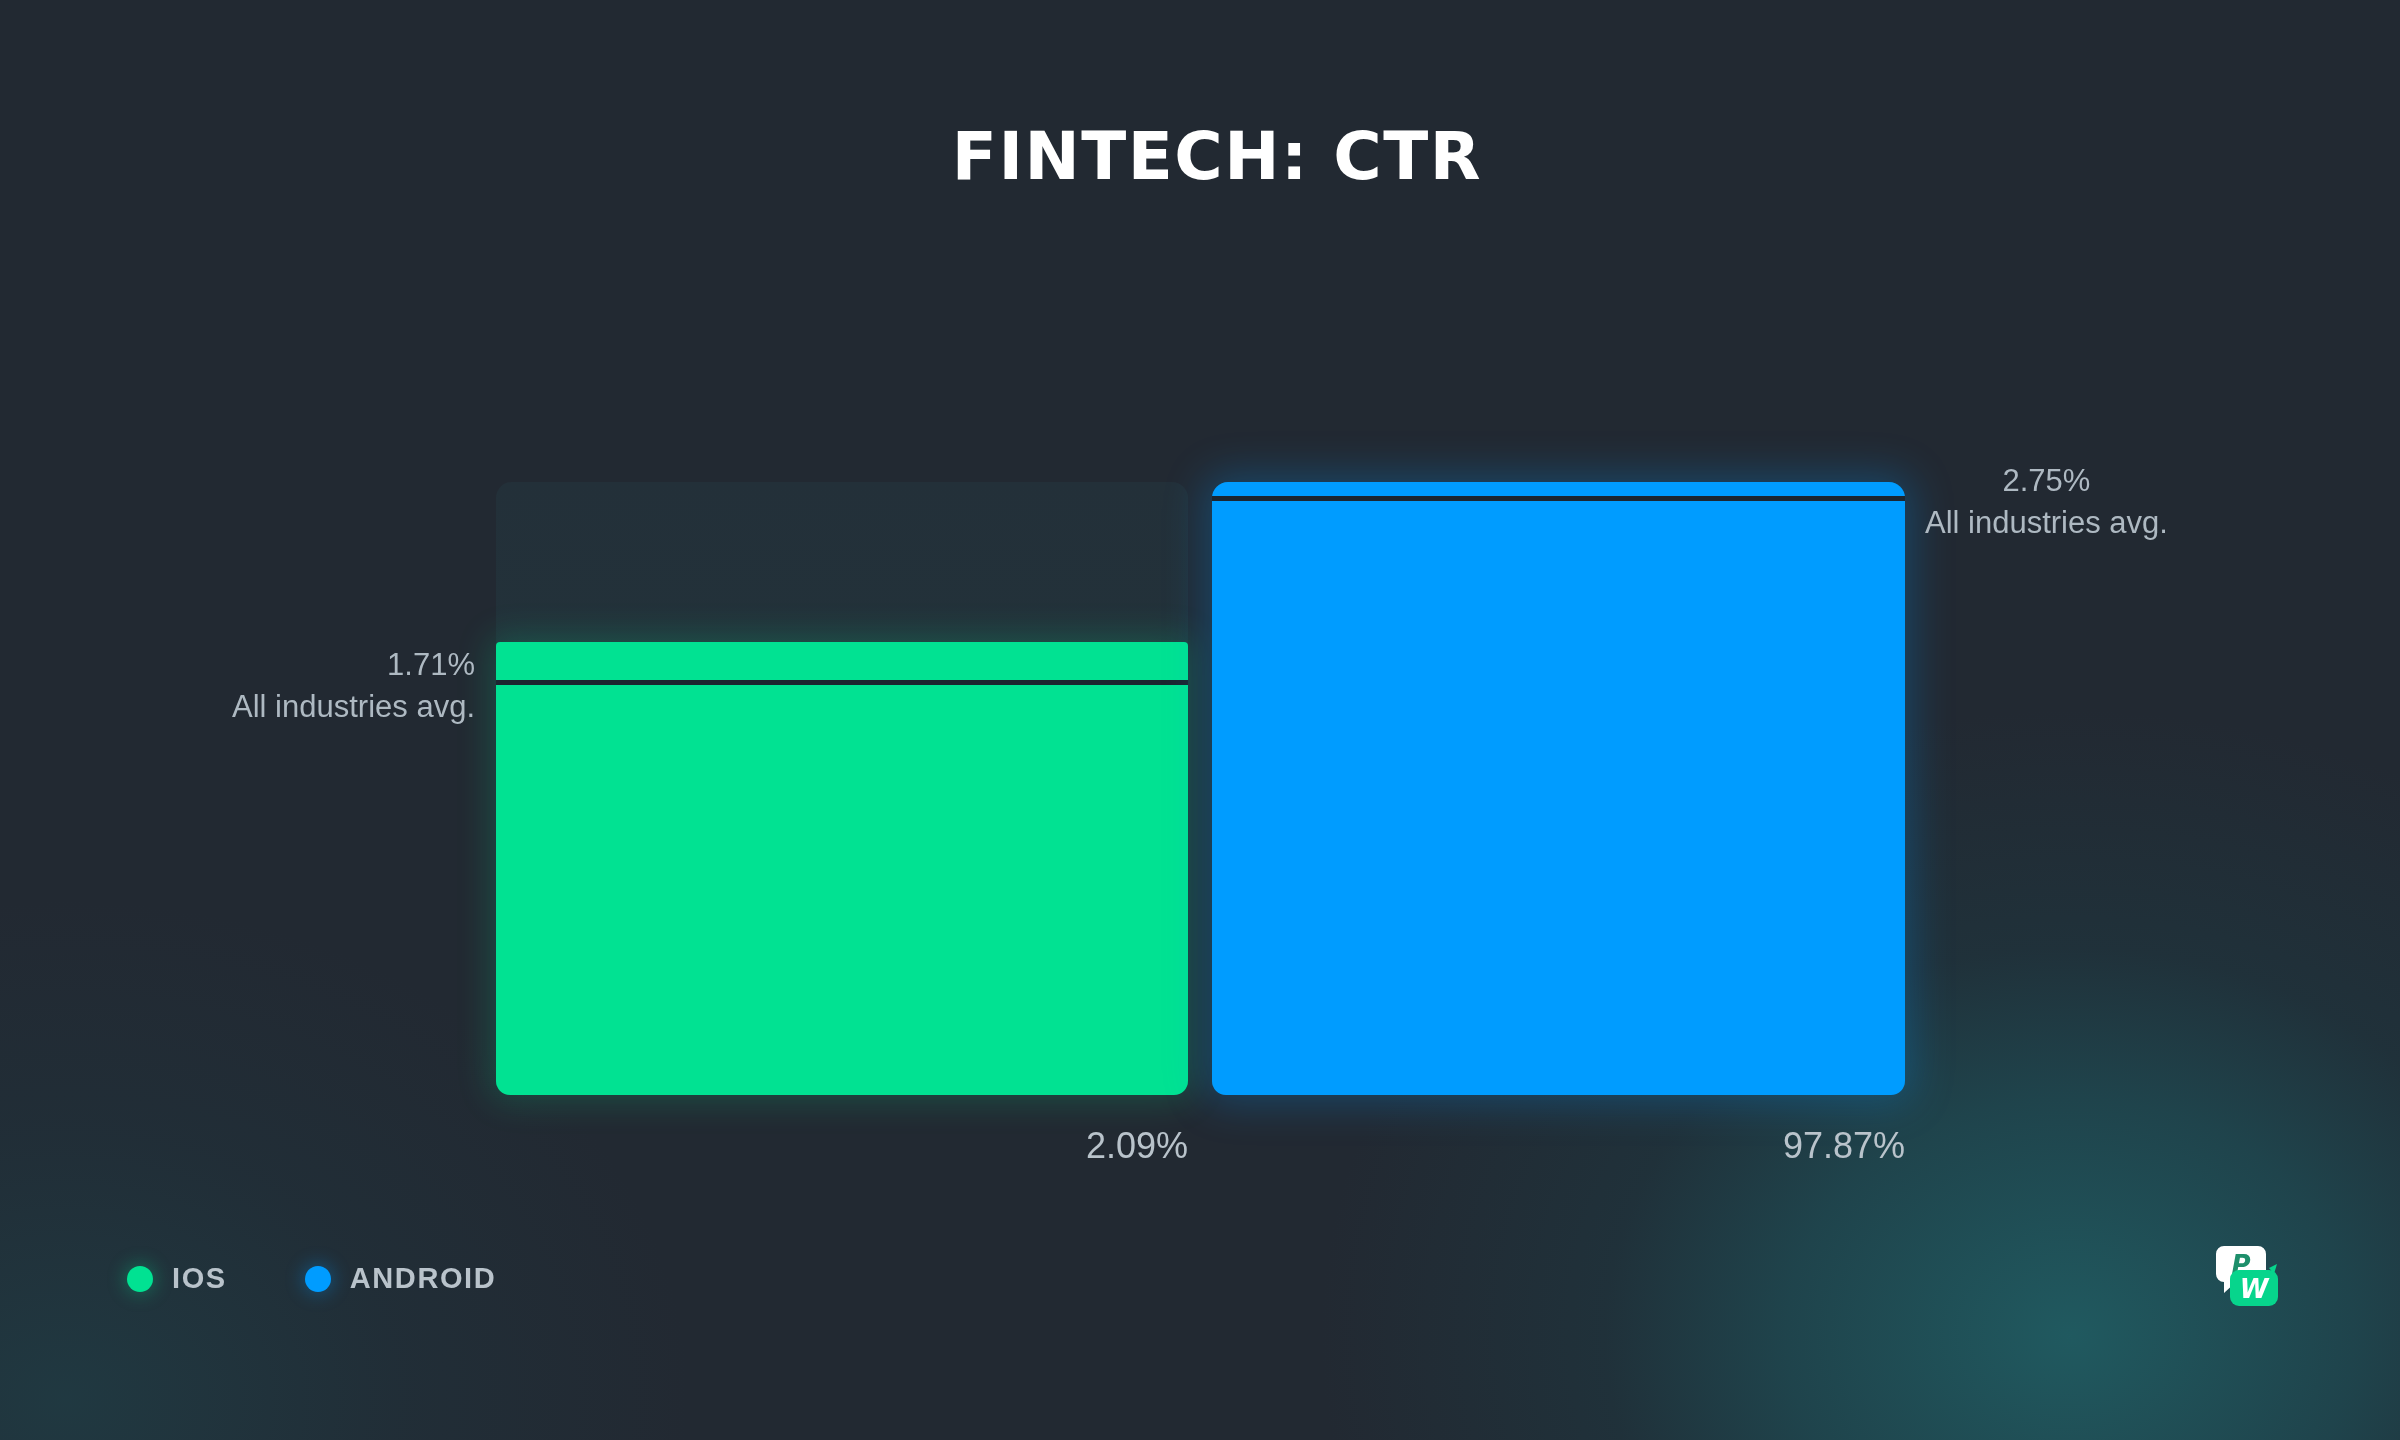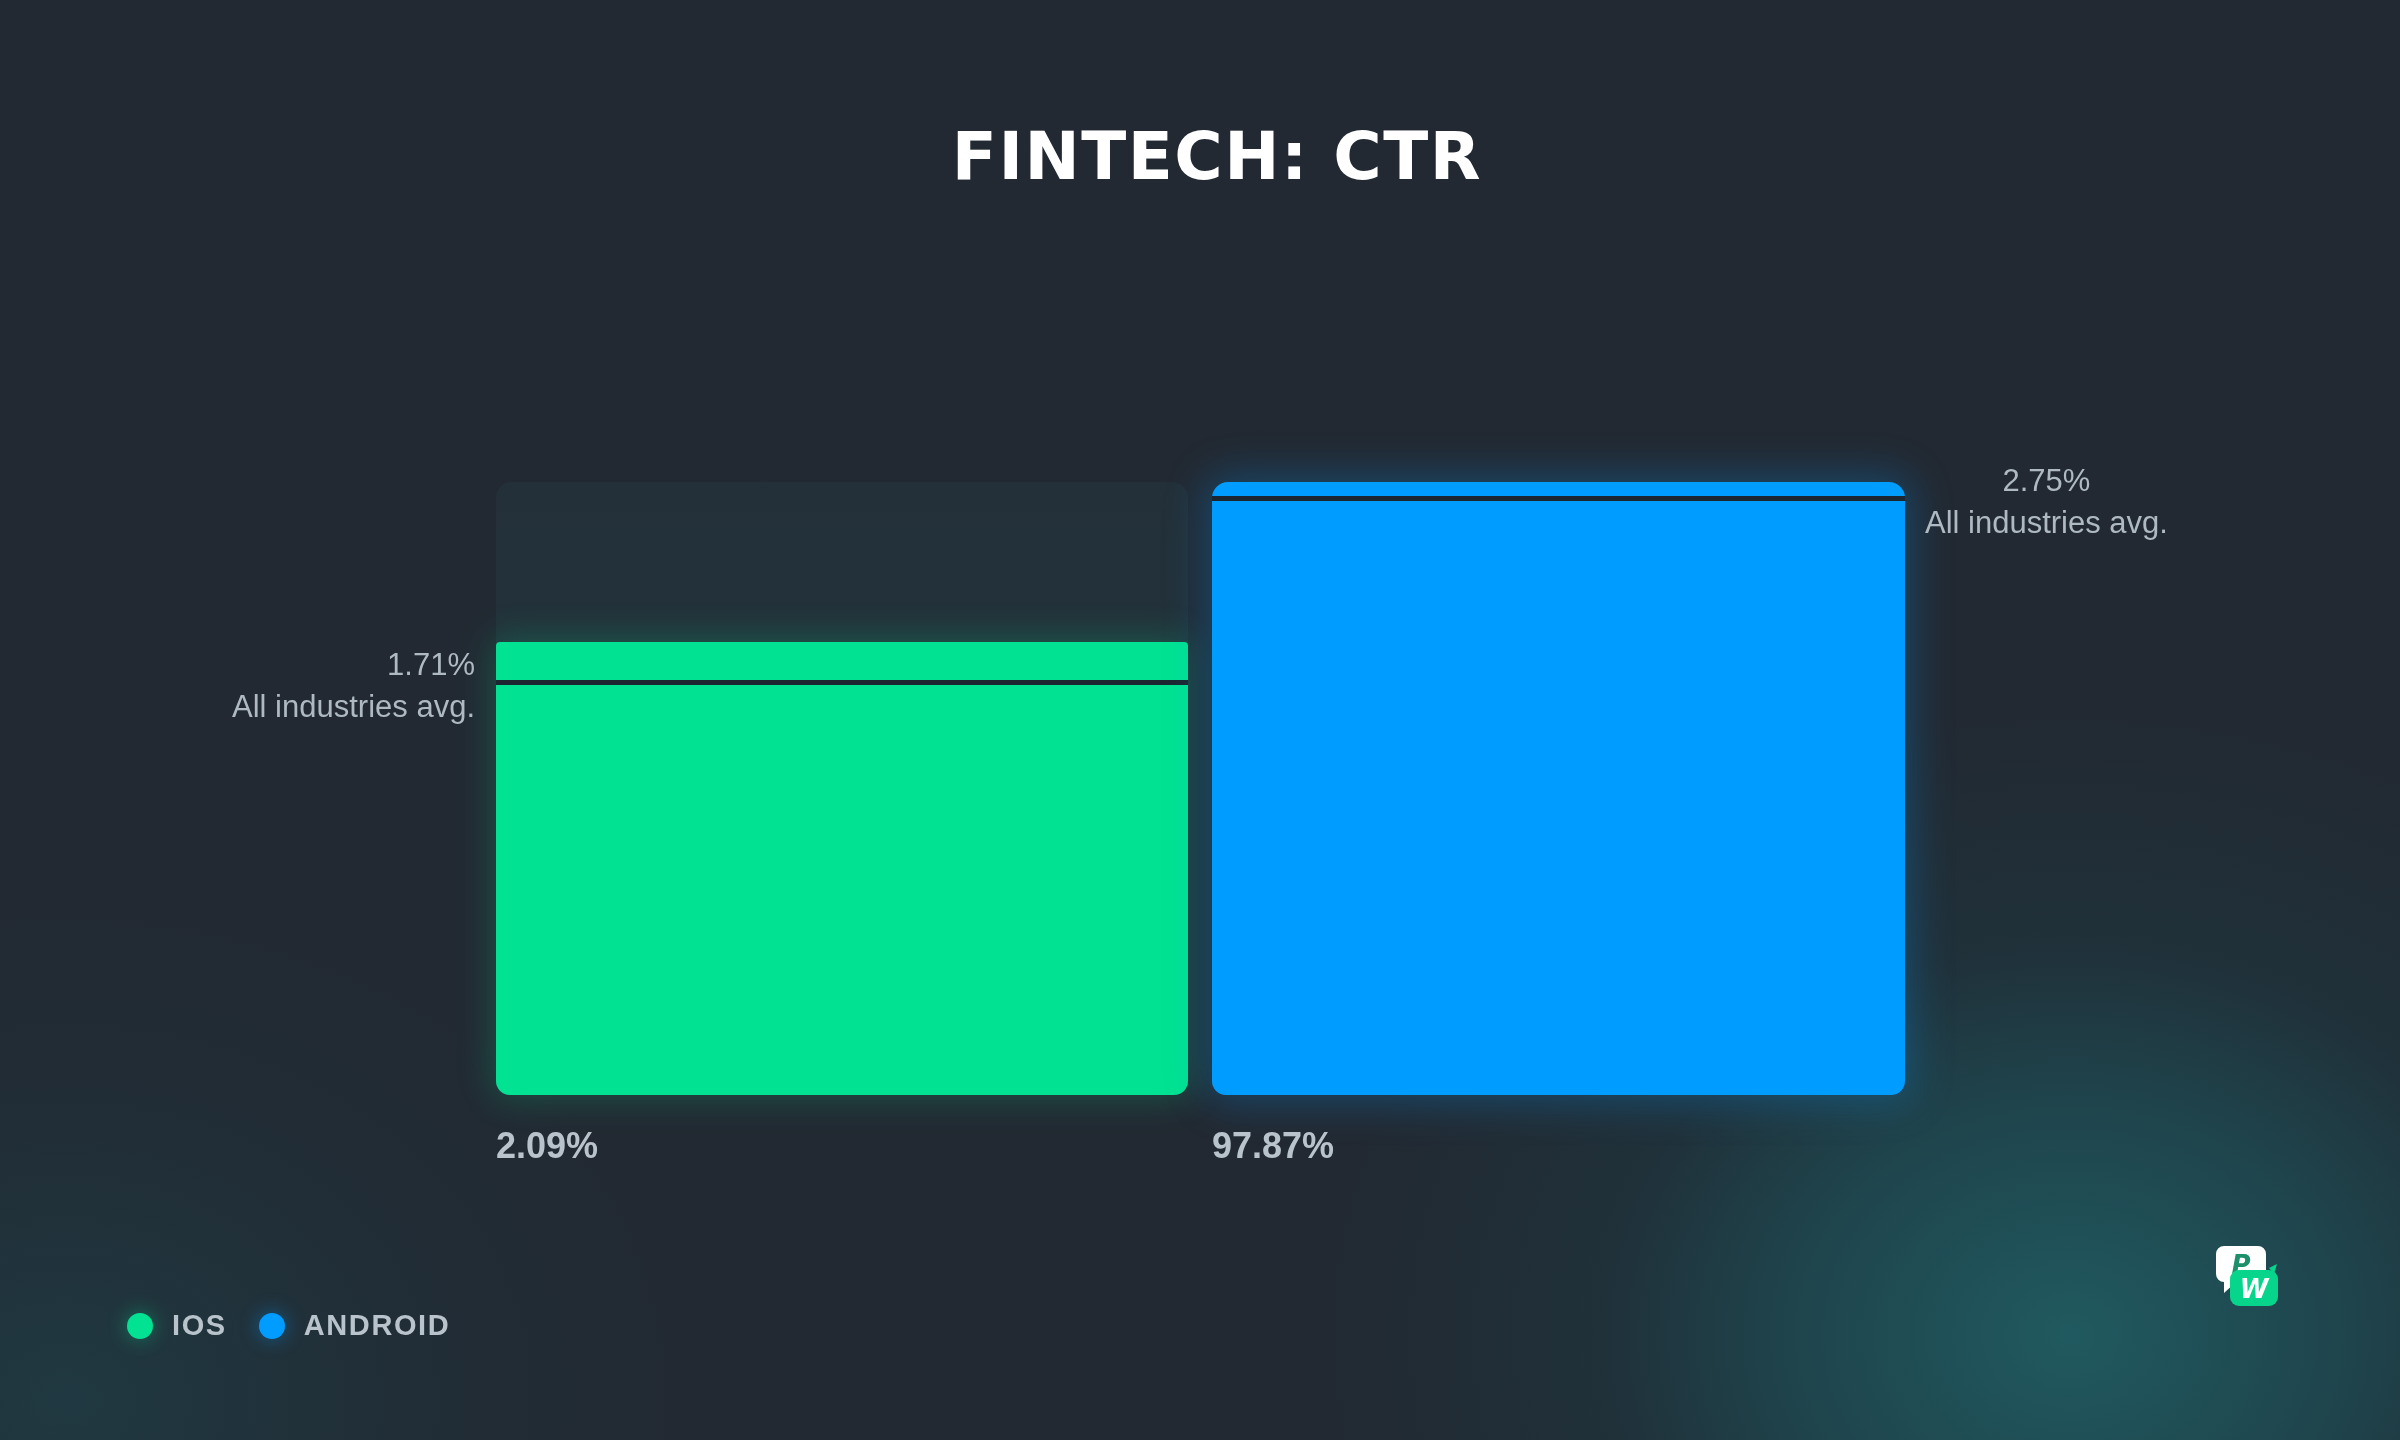--- a/index.html
+++ b/index.html
@@ -140,36 +140,35 @@
     top: 460px;
     text-align: center;
   }
 
   
   .bar-value {
     position: absolute;
     top: 1125px;
     color: #B9C3CB;
     font-size: 36px;
-    font-weight: 700;
-    text-align: left;
+    font-weight: 400;
+    text-align: right;
     white-space: nowrap;
   }
   #bar-value-ios     { left: 496px;  width: 692px; }
   #bar-value-android { left: 1212px; width: 693px; }
 
   
   #legend {
     position: absolute;
     left: 127px;
     top: 1262px;
     display: flex;
     align-items: center;
-    gap: 32px;
-    margin-top: 47px;
+    gap: 78px;
   }
   .legend-item {
     display: flex;
     align-items: center;
     gap: 19px;
   }
   .legend-dot {
     width: 26px;
     height: 26px;
     border-radius: 50%;

